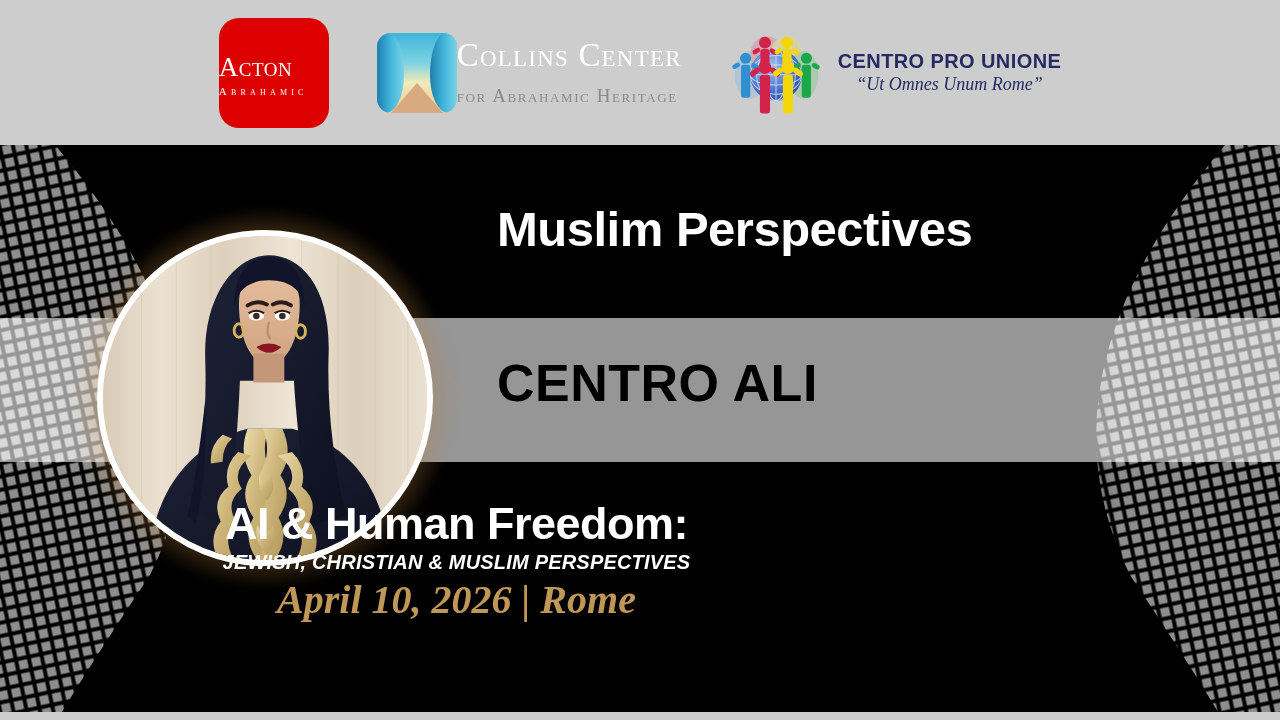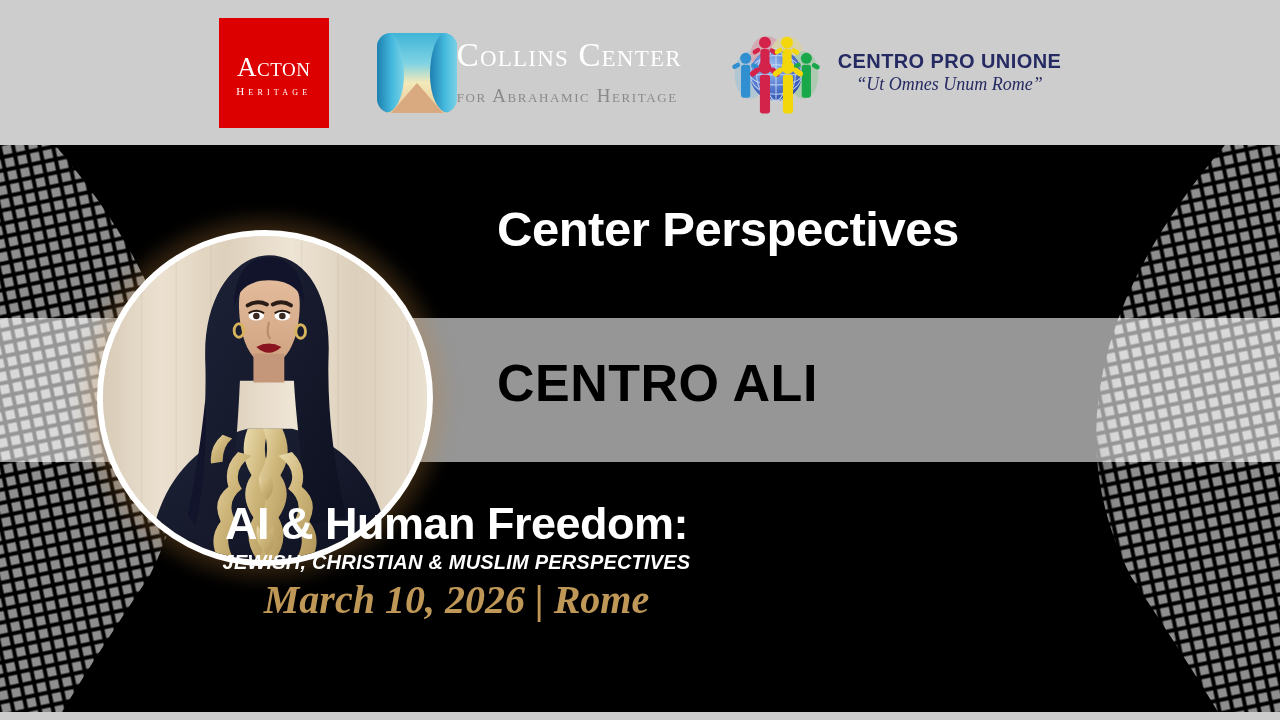--- a/index.html
+++ b/index.html
@@ -13,22 +13,23 @@
   .logo-bar{
     position:absolute; left:0; top:0; width:1280px; height:145px;
     background:#cdcdcd; display:flex; align-items:center; justify-content:center;
     gap:48px; z-index:40;
   }
   .logo-block{ display:flex; align-items:center; }
 
   
   .acton-sq{
     width:110px; height:110px; background:#dd0000;
-    display:flex; flex-direction:column; align-items:center; justify-content:center;
+    display:flex; flex-direction:column; align-items:flex-start; justify-content:center;
     padding-top:6px;
+    border-radius:20px;
   }
   .acton-main{
     font-family:"Liberation Serif", serif; color:#fff; font-size:27px;
     letter-spacing:.5px; line-height:1; font-variant:small-caps;
   }
   .acton-sub{
     font-family:"Liberation Serif", serif; color:#fff; font-size:11px;
     letter-spacing:4.2px; margin-top:5px; line-height:1; font-variant:small-caps;
   }
 
@@ -125,21 +126,21 @@
 </head>
 <body>
 
 <div id="stage">
 
   <div class="logo-bar">
 
     <div class="logo-block">
       <div class="acton-sq">
         <span class="acton-main">Acton</span>
-        <span class="acton-sub">Heritage</span>
+        <span class="acton-sub">Abrahamic</span>
       </div>
     </div>
 
     <div class="logo-block collins-wrap">
       <div class="collins-icon">
         <div class="wall-l"></div>
         <div class="wall-r"></div>
         <div class="path"></div>
       </div>
       <div class="collins-text">
@@ -350,24 +351,24 @@
           <path d="M196 224 q16 16 10 36 q18 14 8 36 q14 18 2 40 l-14 -4 q10 -20 -4 -36 q12 -20 -6 -34 q12 -18 -10 -34 Z"></path>
           <path d="M162 248 q6 14 12 0 q6 16 -4 26 q-10 -10 -8 -26 Z"></path>
           <path d="M160 300 q8 16 16 0 q6 18 -6 30 q-14 -12 -10 -30 Z"></path>
           <path d="M124 206 q-14 12 -12 30 l12 -2 q0 -16 10 -24 Z"></path>
         </g>
 
         <path d="M88 290 C96 250 102 208 106 170 C108 216 104 262 96 300 Z" fill="#11142a"></path>
       </svg>
     </div>
 
-    <h1 class="title-main">Center Perspectives</h1>
+    <h1 class="title-main">Muslim Perspectives</h1>
     <h2 class="speaker-name">CENTRO ALI</h2>
 
     <div class="event-block">
       <div class="event-title">AI &amp; Human Freedom:</div>
       <div class="event-sub">JEWISH, CHRISTIAN &amp; MUSLIM PERSPECTIVES</div>
-      <div class="event-date">March 10, 2026 | Rome</div>
+      <div class="event-date">April 10, 2026 | Rome</div>
     </div>
   </div>
 
   <div class="bottom-strip"></div>
 </div>
 
 </body></html>

